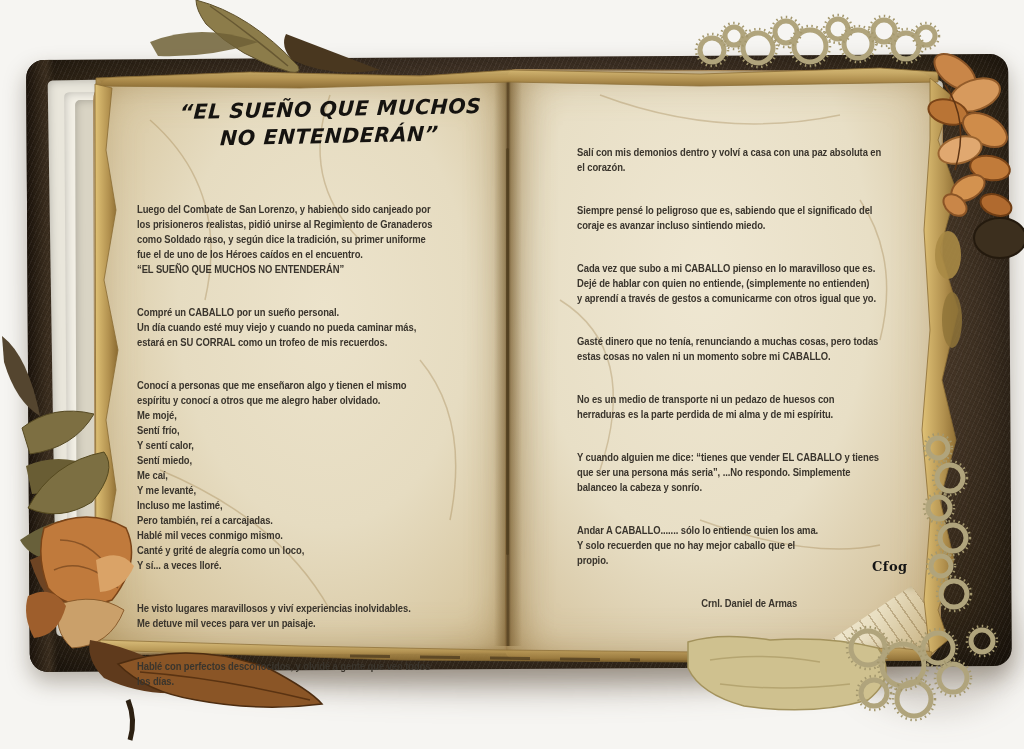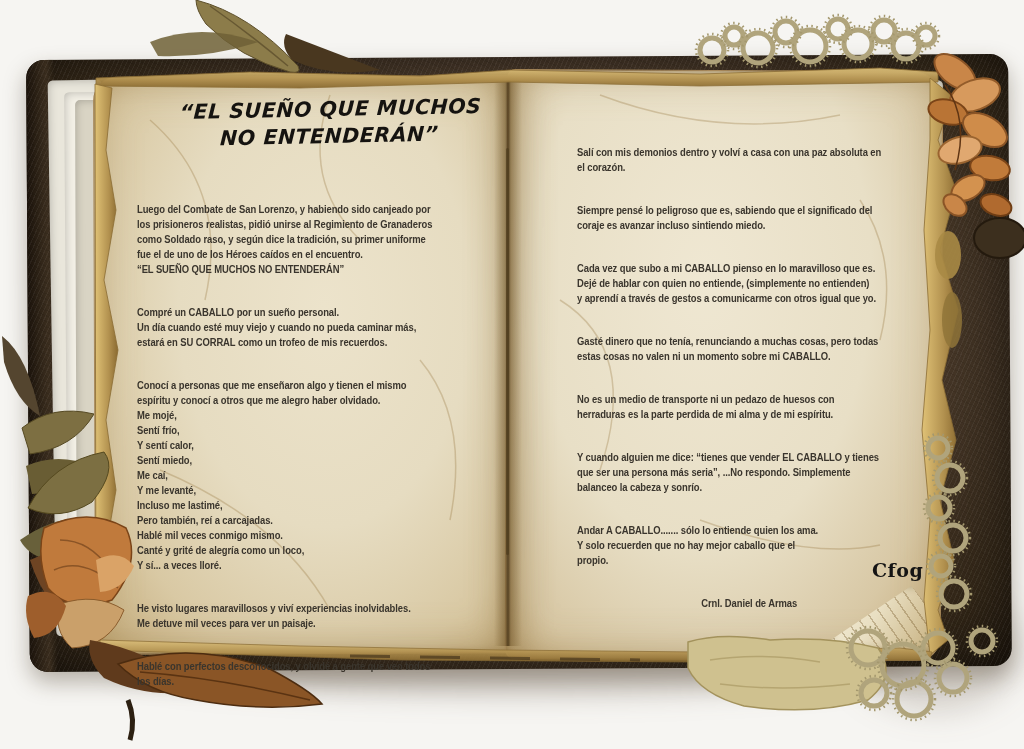--- a/index.html
+++ b/index.html
@@ -70,21 +70,21 @@
     font-family:"DejaVu Sans",sans-serif;font-weight:bold;font-style:italic;
     font-size:20.5px;line-height:1.32;letter-spacing:.5px;white-space:pre-line;
     transform:skewX(-4deg) rotate(-1.2deg);}
   .col{width:420px;color:#3a352d;font-weight:700;font-size:11.5px;line-height:15px;
     letter-spacing:-0.1px;white-space:pre-line;transform:scaleX(0.82);transform-origin:left top;}
   #left-col{left:137px;top:187px;}
   #right-col{left:577px;top:130px;}
   .col p{margin:0 0 13px 0;}
   .signature{margin-top:13px;text-align:center;}
   #watermark{left:872px;top:559px;color:#141414;font-family:"DejaVu Serif",serif;
-    font-weight:bold;font-size:19px;letter-spacing:.5px;}
+    font-weight:bold;font-size:13px;letter-spacing:.5px;}
 </style>
 </head>
 <body>
 
 <div id="canvas">
 
   <div class="abs" id="book-shadow"></div>
   <div class="abs" id="book-shadow2"></div>
 
   <div class="abs" id="cover"></div>

